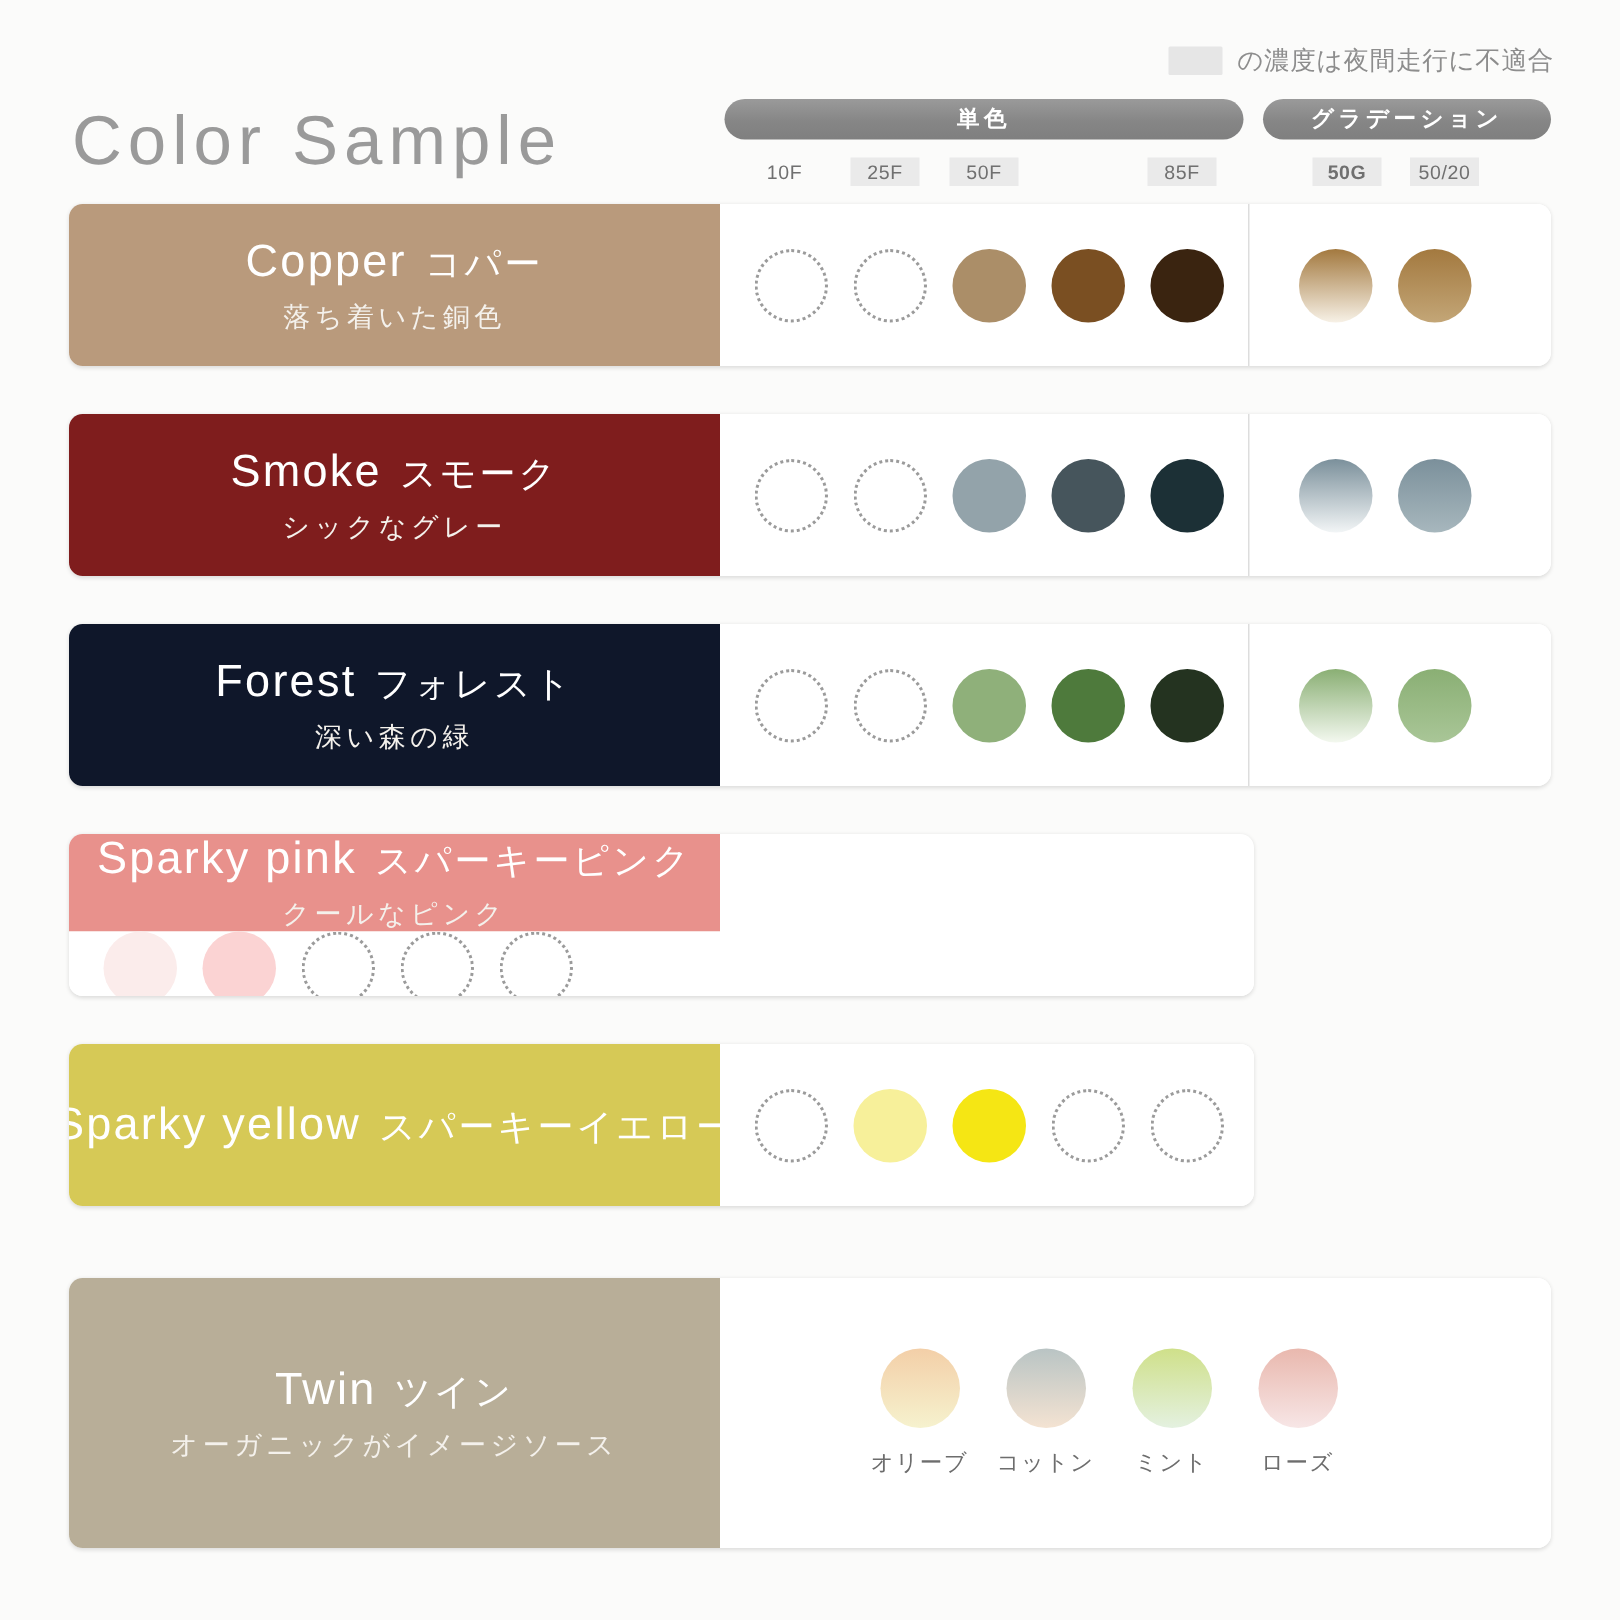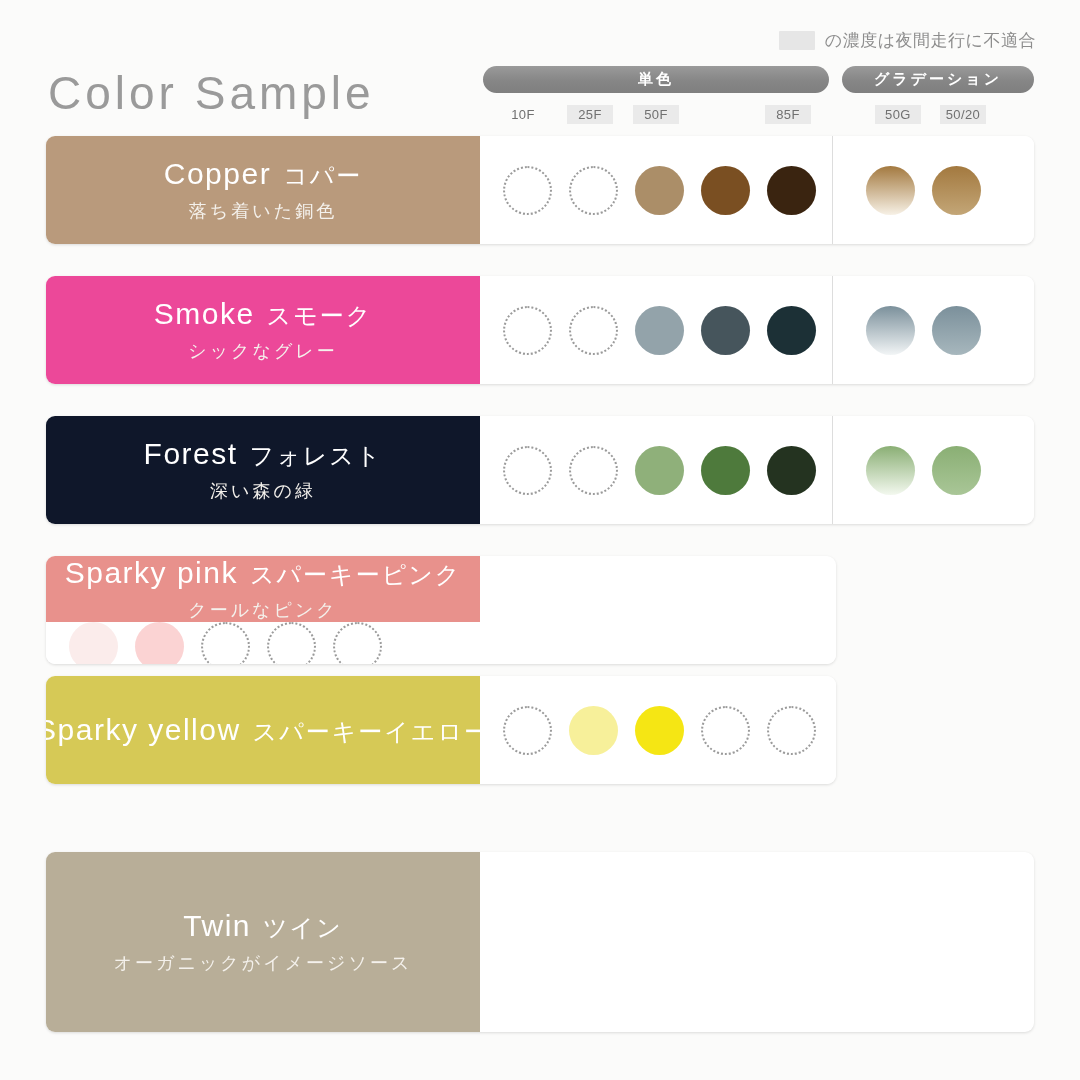--- a/index.html
+++ b/index.html
@@ -188,21 +188,21 @@
 
   <div class="pill" id="pill-gradient">グラデーション</div>
   <div class="pill" id="pill-solid">単色</div>
 
   <div class="col-labels" id="col-labels">
       <div class="col-label" style="left: 523px;">10F</div>
       <div class="col-label hl" style="left: 590px;">25F</div>
       <div class="col-label hl" style="left: 656px; text-align: center;">50F</div>
       <div class="col-label hl" style="left: 722px; margin-top: 42px;">75</div>
       <div class="col-label hl" style="left: 788px;">85F</div>
-      <div class="col-label hl" style="left: 898px;">50G</div>
+      <div class="col-label hl" style="left: 898px; font-weight: bold;">50G</div>
       <div class="col-label hl" style="left: 963px;">50/20</div>
     </div>
 
   <div id="rows-container">
       <div class="row" id="row-copper" style="top: 136px; height: 108px; width: 988px;">
         <div class="row-panel" style="background: rgb(185, 154, 124);">
           <div class="panel-main"><span>Copper</span><span class="jp">コパー</span></div>
           <div class="panel-sub">落ち着いた銅色</div>
         </div>
         <div class="row-swatches">
@@ -227,21 +227,21 @@
             <div class="cell">
               <div class="dot" style="background: linear-gradient(rgb(163, 121, 63) 0%, rgb(247, 241, 230) 100%);"></div>
             </div>
             <div class="cell">
               <div class="dot" style="background: linear-gradient(rgb(163, 121, 63) 0%, rgb(195, 166, 119) 100%);"></div>
             </div>
           </div>
         </div>
       </div>
       <div class="row" id="row-smoke" style="top: 276px; height: 108px; width: 988px;">
-        <div class="row-panel" style="background: #ec4899; text-align: center;">
+        <div class="row-panel" style="background: #7f1d1d; text-align: center;">
           <div class="panel-main"><span>Smoke</span><span class="jp">スモーク</span></div>
           <div class="panel-sub">シックなグレー</div>
         </div>
         <div class="row-swatches">
           <div class="seg seg-solid">
             <div class="cell">
               <div class="dot empty"></div>
             </div>
             <div class="cell">
               <div class="dot empty"></div>
@@ -317,21 +317,21 @@
             </div>
             <div class="cell">
               <div class="dot empty"></div>
             </div>
             <div class="cell">
               <div class="dot empty"></div>
             </div>
           </div>
         </div>
       </div>
-      <div class="row" id="row-sparky-yellow" style="top: 676px; height: 108px; width: 790px;">
+      <div class="row" id="row-sparky-yellow" style="top: 696px; height: 108px; width: 790px;">
         <div class="row-panel" style="background: rgb(214, 201, 86);">
           <div class="panel-main"><span>Sparky yellow</span><span class="jp">スパーキーイエロー</span></div>
         </div>
         <div class="row-swatches">
           <div class="seg seg-solid">
             <div class="cell">
               <div class="dot empty"></div>
             </div>
             <div class="cell">
               <div class="dot" style="background: rgb(247, 240, 154);"></div>
@@ -346,16 +346,36 @@
               <div class="dot empty"></div>
             </div>
           </div>
         </div>
       </div>
       <div class="row" id="row-twin" style="top: 852px; height: 180px; width: 988px;">
         <div class="row-panel" style="background: rgb(184, 174, 152);">
           <div class="panel-main"><span>Twin</span><span class="jp">ツイン</span></div>
           <div class="panel-sub">オーガニックがイメージソース</div>
         </div>
+        <div class="row-swatches">
+          <div class="twin-wrap">
+            <div class="twin-cell">
+              <div class="twin-dot" style="background: linear-gradient(rgb(243, 207, 168) 0%, rgb(246, 242, 206) 100%);"></div>
+              <div class="twin-label">オリーブ</div>
+            </div>
+            <div class="twin-cell">
+              <div class="twin-dot" style="background: linear-gradient(rgb(185, 196, 196) 0%, rgb(244, 227, 210) 100%);"></div>
+              <div class="twin-label">コットン</div>
+            </div>
+            <div class="twin-cell">
+              <div class="twin-dot" style="background: linear-gradient(rgb(207, 224, 138) 0%, rgb(228, 241, 224) 100%);"></div>
+              <div class="twin-label">ミント</div>
+            </div>
+            <div class="twin-cell">
+              <div class="twin-dot" style="background: linear-gradient(rgb(233, 184, 174) 0%, rgb(247, 230, 230) 100%);"></div>
+              <div class="twin-label">ローズ</div>
+            </div>
+          </div>
+        </div>
       </div>
     </div>
 
 </div>
 
 </body></html>

